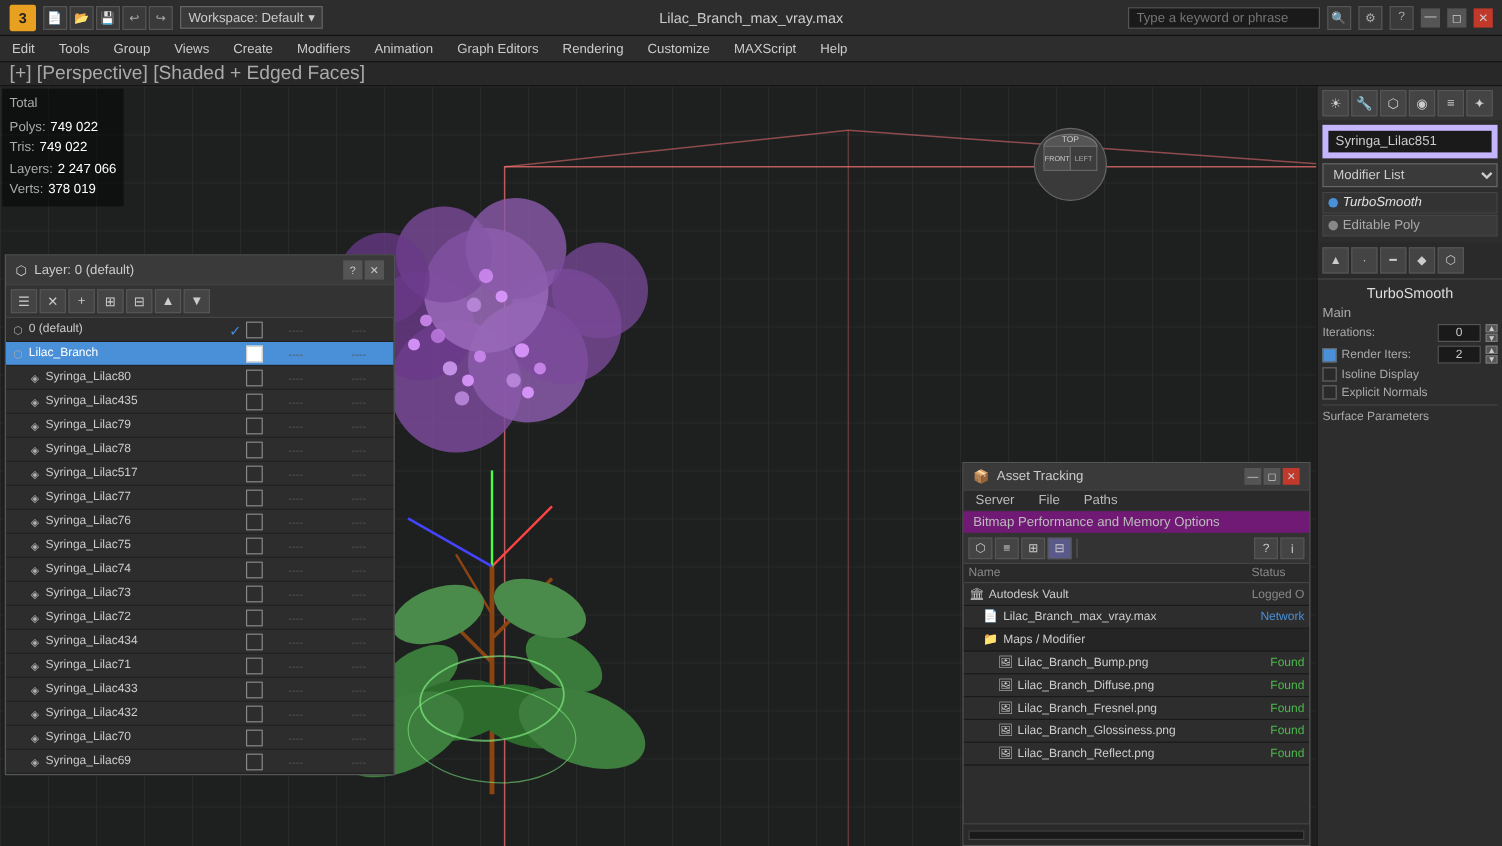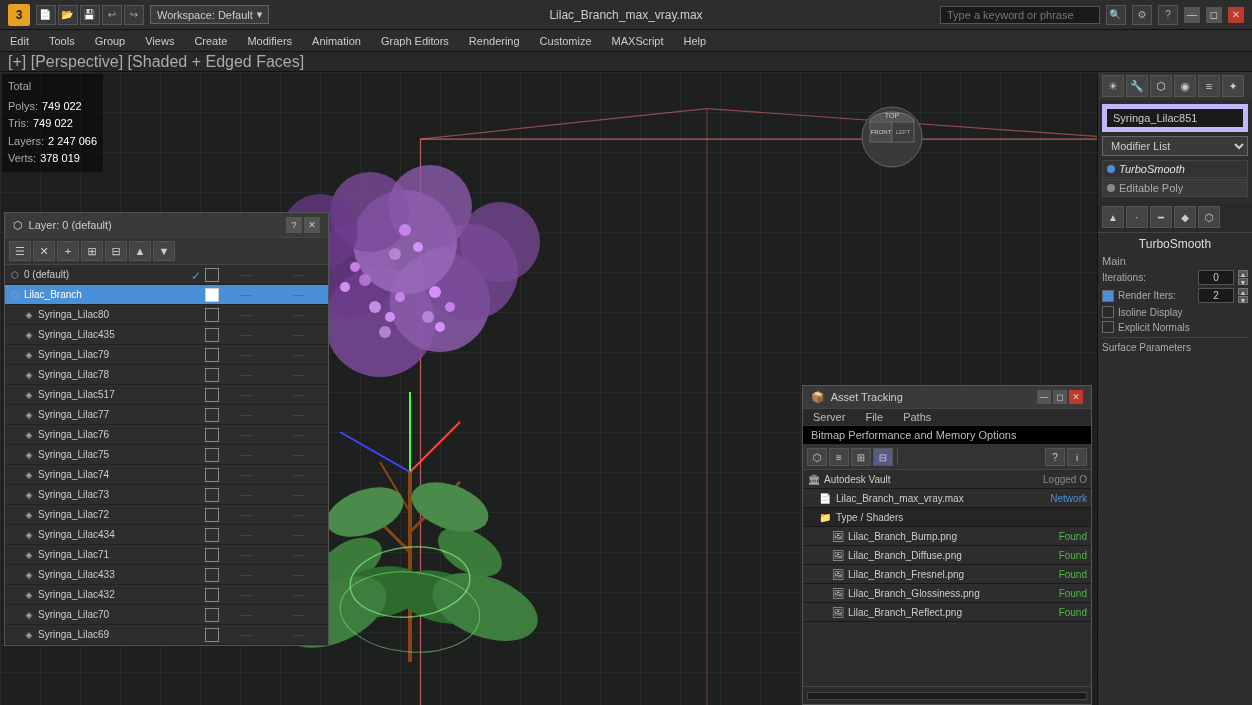--- a/index.html
+++ b/index.html
@@ -478,21 +478,21 @@
     .am-item {
       padding: 2px 10px;
       font-size: 11px;
       color: #bbb;
       cursor: pointer;
     }
     .asset-submenu {
       padding: 3px 8px;
       font-size: 11px;
       color: #bbb;
-      background: #000000;
+      background: #701a75;
       border-bottom: 1px solid #333;
     }
     .asset-toolbar {
       display: flex;
       gap: 2px;
       padding: 3px 4px;
       background: #333;
       border-bottom: 1px solid #444;
       align-items: center;
     }
@@ -1050,39 +1050,43 @@
     <div class="asset-toolbar">
       <div class="at-icon">⬡</div>
       <div class="at-icon">≡</div>
       <div class="at-icon">⊞</div>
       <div class="at-icon" style="background:#5a5a8a;">⊟</div>
       <div class="at-sep"></div>
       <div style="flex:1;"></div>
       <div class="at-icon">?</div>
       <div class="at-icon">ℹ</div>
     </div>
+    <div class="asset-col-header">
+      <div class="ach-name">Name</div>
+      <div class="ach-status">Status</div>
+    </div>
     <div class="asset-list" id="asset-list">
         <div class="asset-row">
           <div class="ar-indent" style="padding-left: 0px;">
             <span class="ar-icon">🏛</span>
             <span class="ar-name">Autodesk Vault</span>
           </div>
           <div class="ar-status status-loggedc">Logged O</div>
         </div>
         <div class="asset-row">
           <div class="ar-indent" style="padding-left: 12px;">
             <span class="ar-icon">📄</span>
             <span class="ar-name">Lilac_Branch_max_vray.max</span>
           </div>
           <div class="ar-status status-network">Network</div>
         </div>
         <div class="asset-row group-row">
           <div class="ar-indent" style="padding-left: 12px;">
             <span class="ar-icon">📁</span>
-            <span class="ar-name">Type / Shaders</span>
+            <span class="ar-name">Maps / Modifier</span>
           </div>
           <div class="ar-status status-loggedc"></div>
         </div>
         <div class="asset-row">
           <div class="ar-indent" style="padding-left: 24px;">
             <span class="ar-icon">🖼</span>
             <span class="ar-name">Lilac_Branch_Bump.png</span>
           </div>
           <div class="ar-status status-found">Found</div>
         </div>

